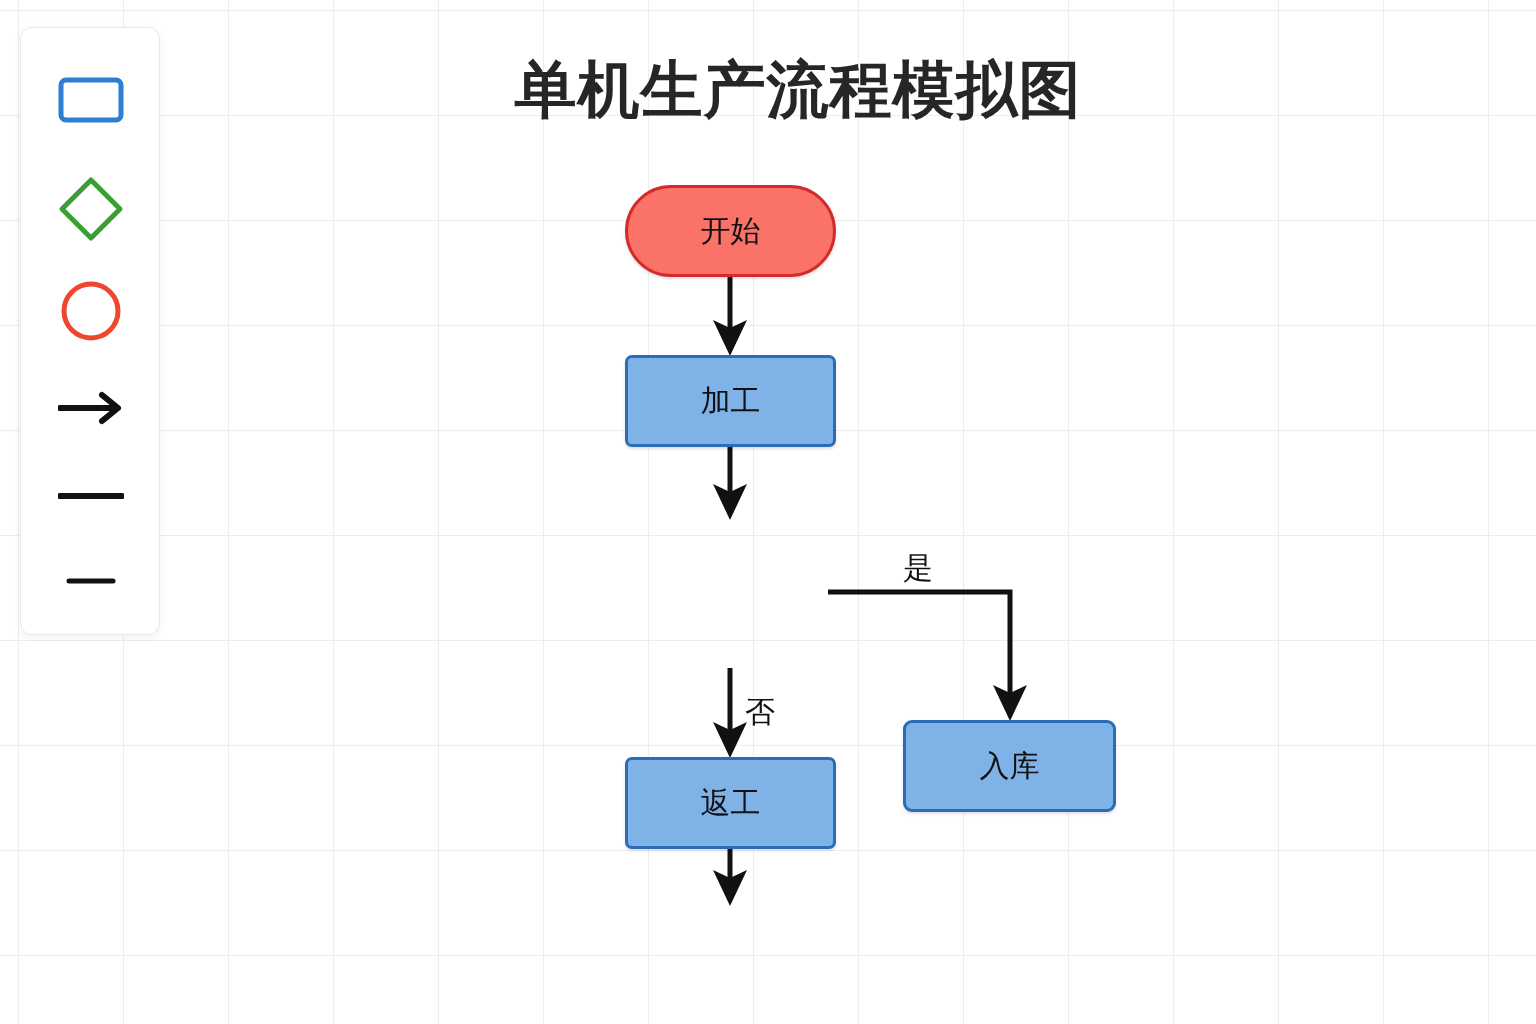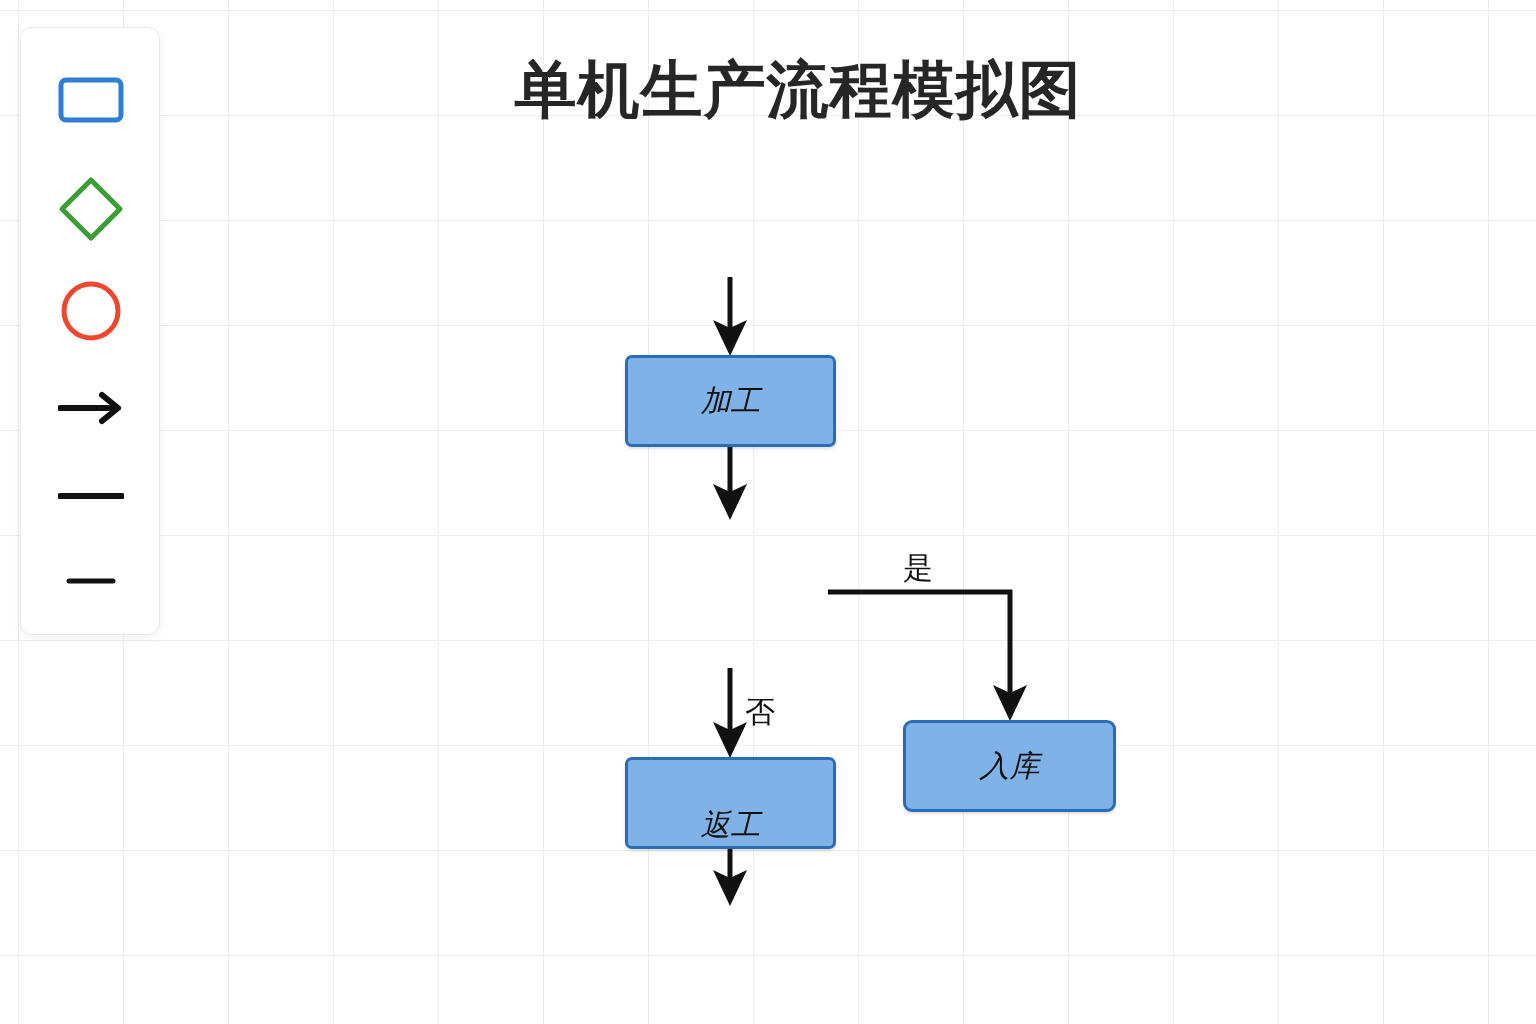--- a/index.html
+++ b/index.html
@@ -84,21 +84,20 @@
     background: #fa7268;
     border: 3px solid #d32b2b;
     border-radius: 999px;
     box-shadow: 0 2px 3px rgba(0,0,0,0.13);
   }
   .node-process {
     background: #7fb3e8;
     border: 3px solid #2a6cb5;
     border-radius: 7px;
     box-shadow: 0 2px 3px rgba(0,0,0,0.13);
-    font-style: italic;
   }
   .node-decision {
     background: transparent;
     border: none;
   }
   .node-decision .diamond-label {
     position: relative;
     z-index: 2;
   }
   .node-decision svg {
@@ -187,27 +186,30 @@
     <polyline points="828,592 1010,592 1010,713" fill="none" stroke="#111111" stroke-width="5" stroke-linejoin="miter" marker-end="url(#arrowhead)"></polyline>
 
     <line x1="730" y1="668" x2="730" y2="750" stroke="#111111" stroke-width="5" marker-end="url(#arrowhead)"></line>
 
     <line x1="730" y1="849" x2="730" y2="898" stroke="#111111" stroke-width="5" marker-end="url(#arrowhead)"></line>
   </svg>
 
   <div class="edge-label" style="left:903px; top:548px;">是</div>
   <div class="edge-label" style="left:745px; top:692px;">否</div>
 
+  <div class="node node-terminator" style="left:625px; top:185px; width:211px; height:92px;">
+    <span>开始</span>
+  </div>
 
   <div class="node node-process" style="left:625px; top:355px; width:211px; height:92px;">
     <span>加工</span>
   </div>
 
 
-  <div class="node node-process" style="left:625px; top:757px; width:211px; height:92px;align-items:flex-end;">
+  <div class="node node-process" style="left:625px; top:757px; width:211px; height:92px;">
     <span>返工</span>
   </div>
 
   <div class="node node-process" style="left:903px; top:720px; width:213px; height:92px;border-radius:9px;">
     <span>入库</span>
   </div>
 
 
 </div>
 

